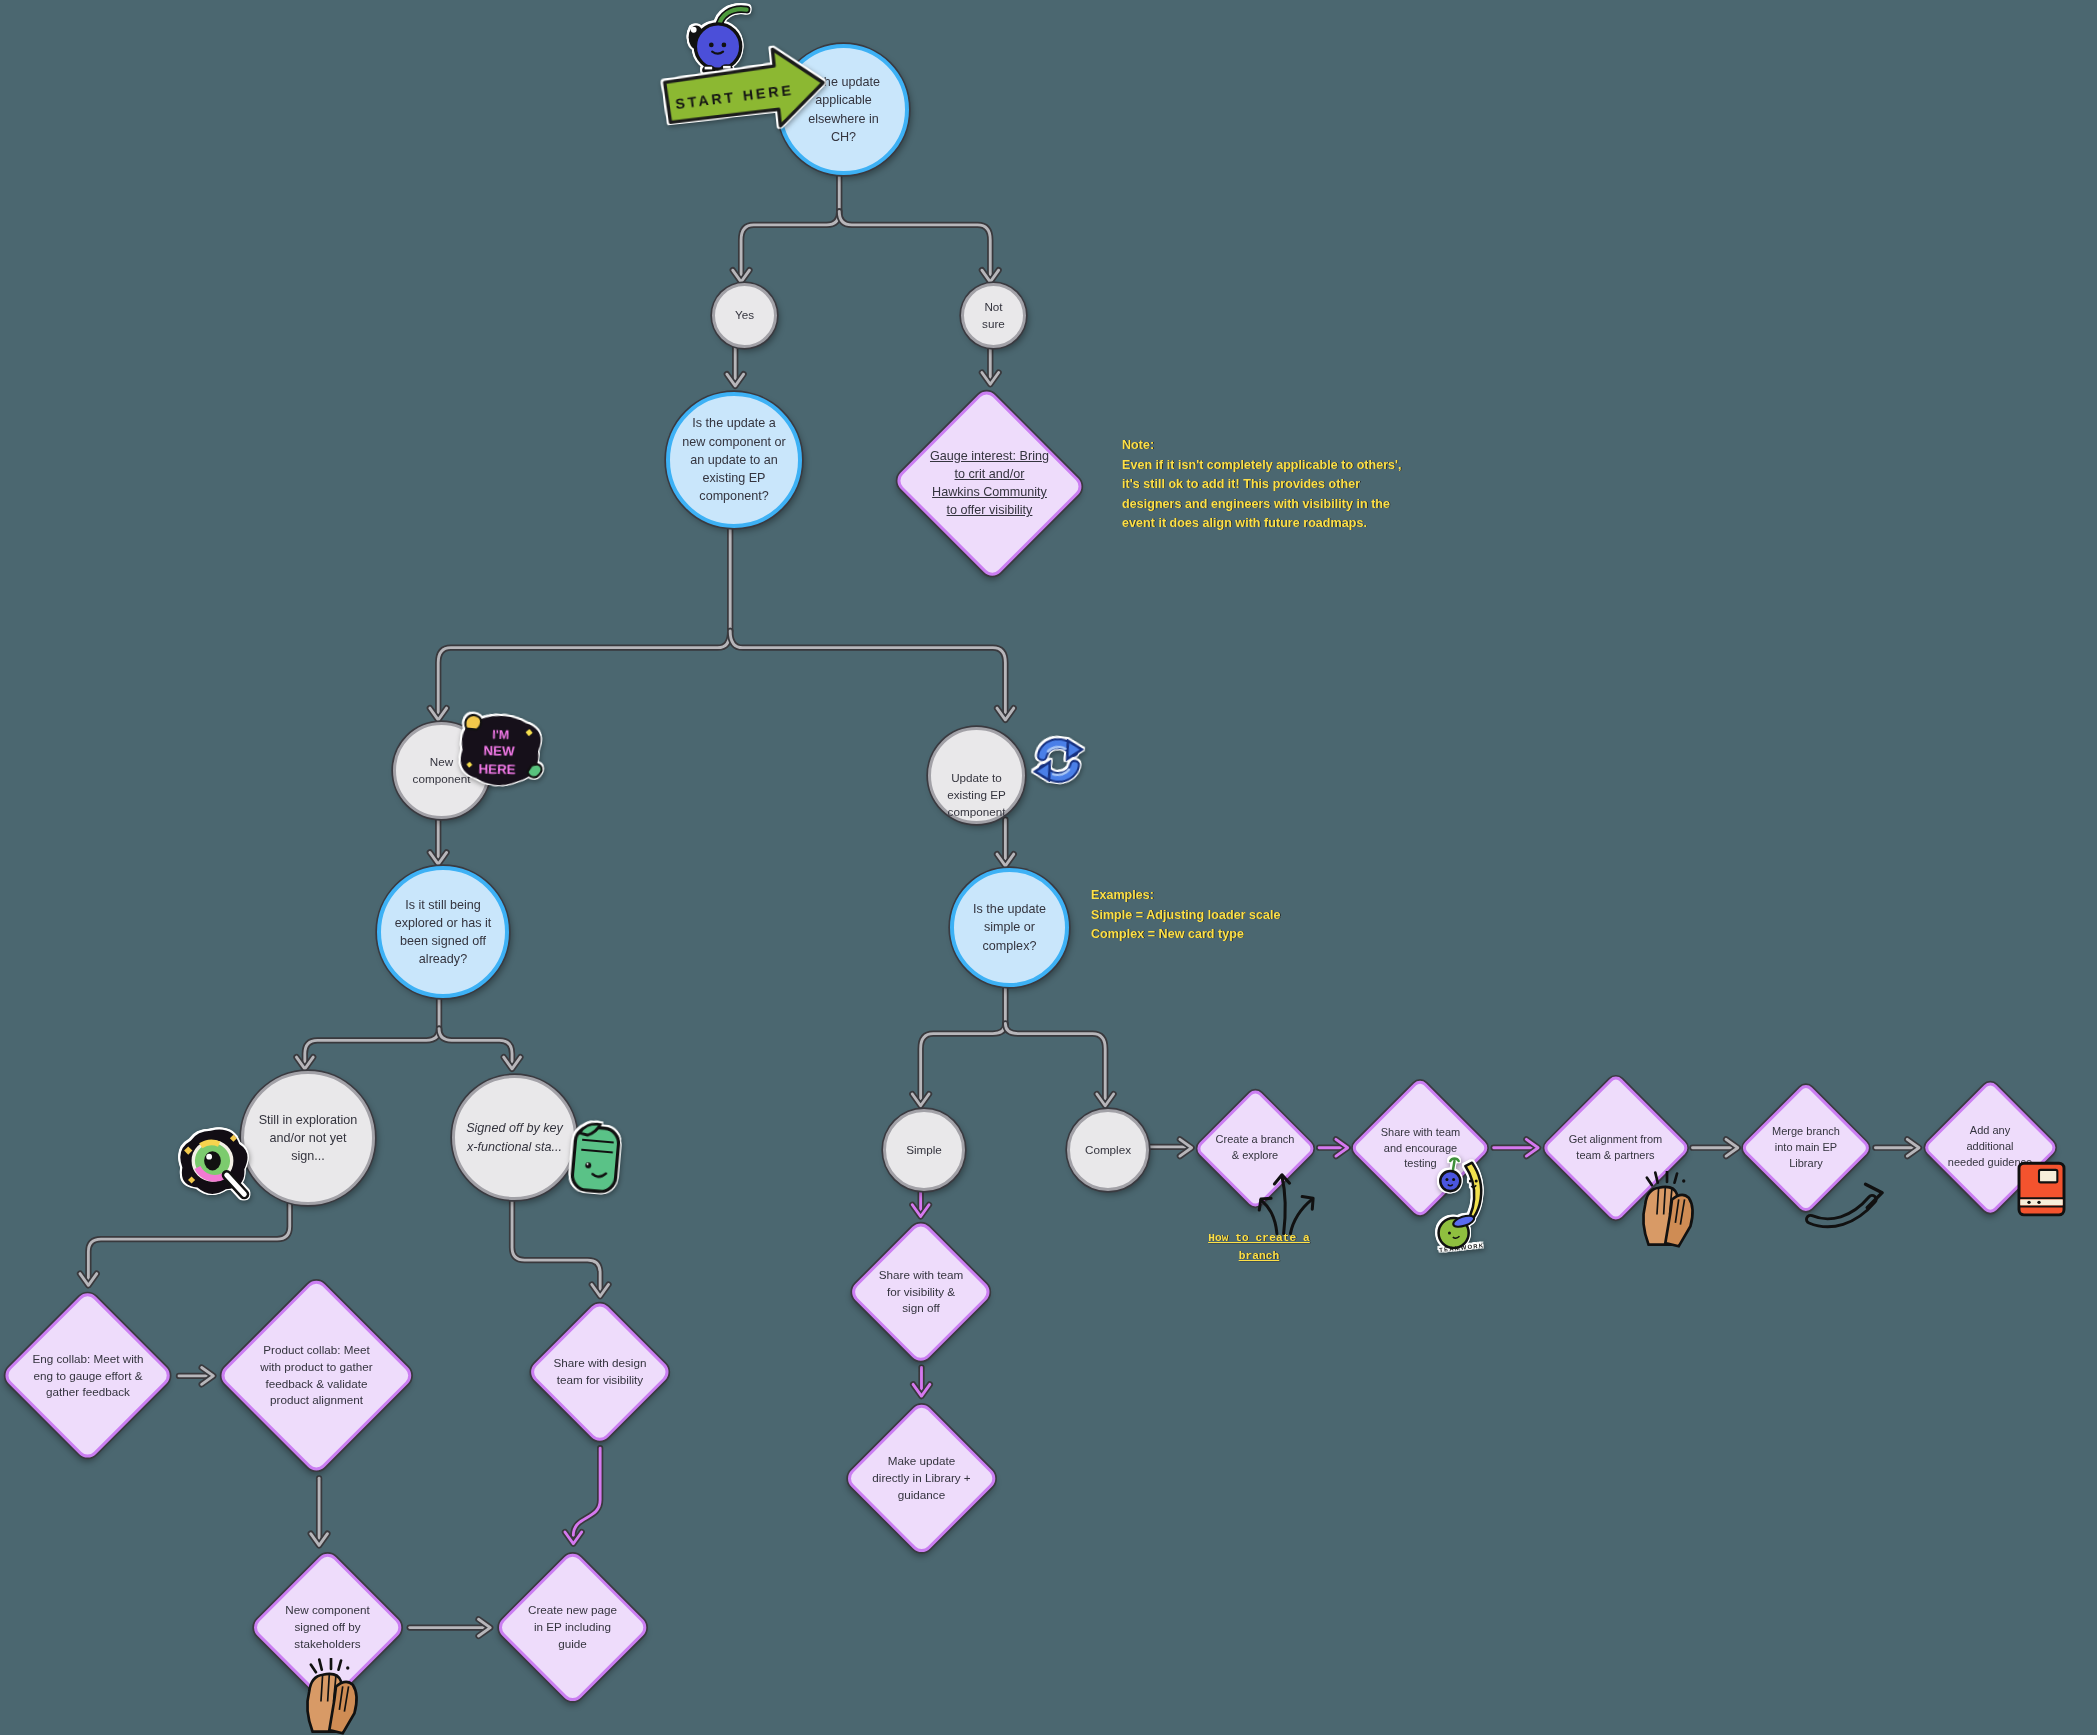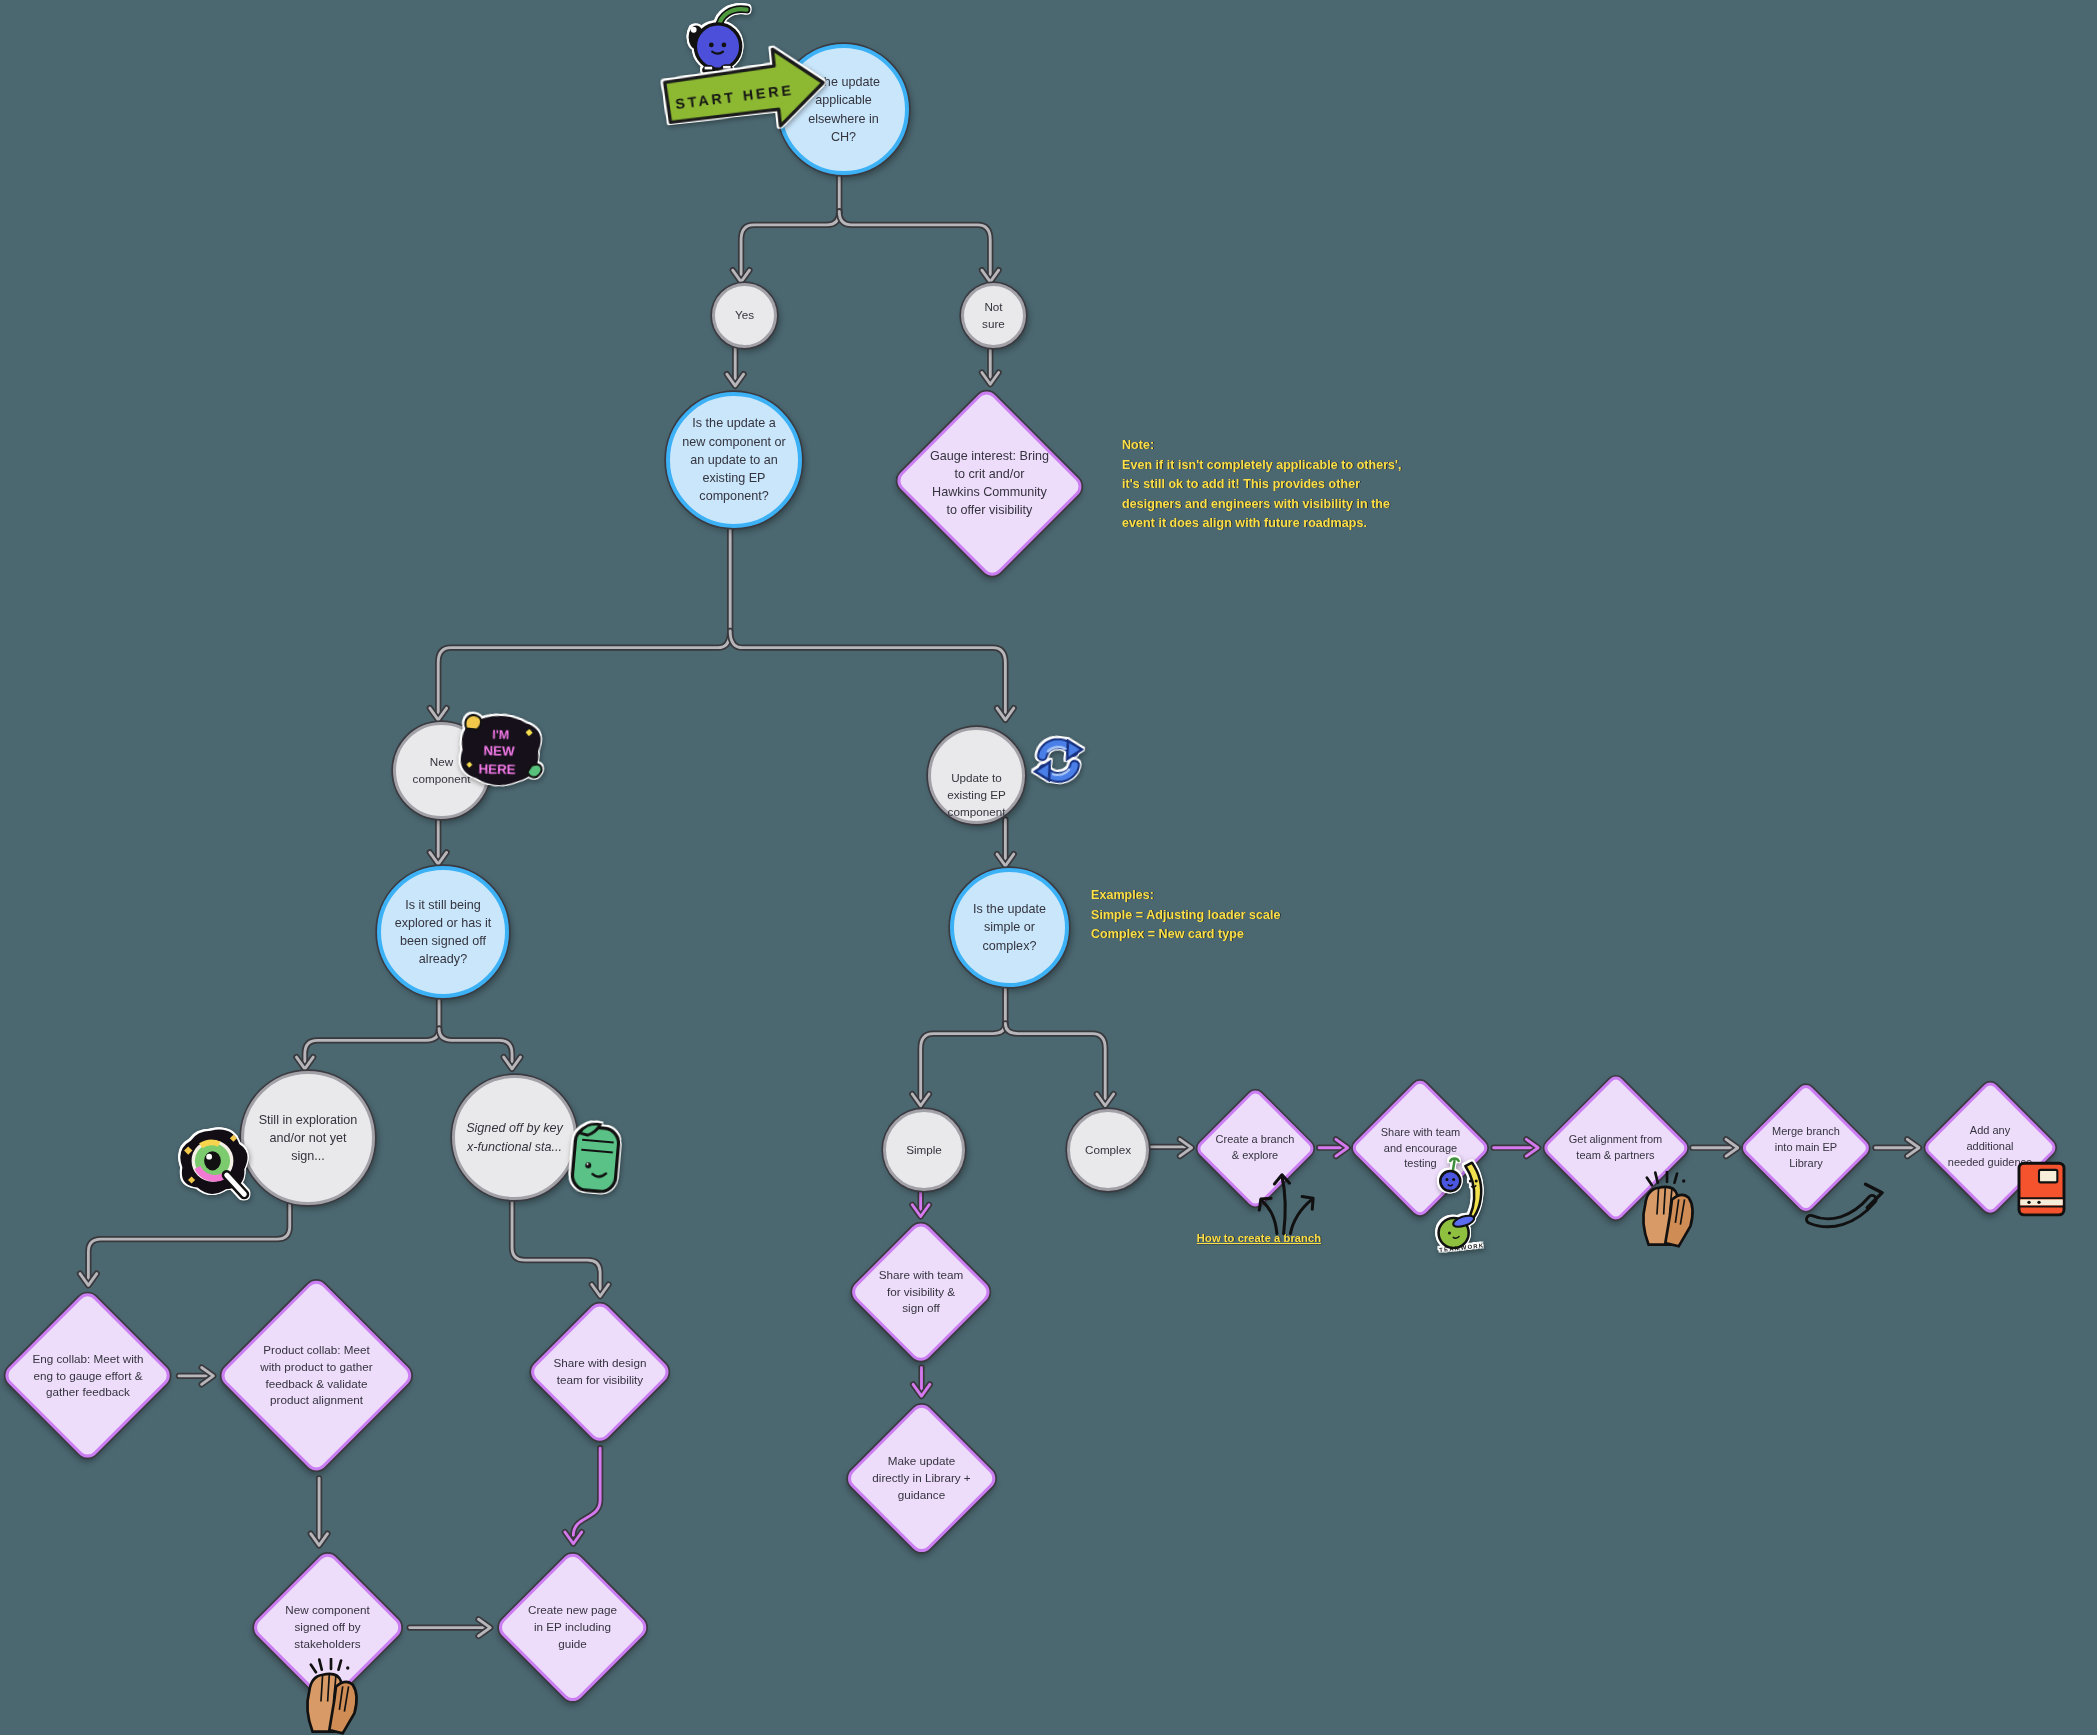--- a/index.html
+++ b/index.html
@@ -229,21 +229,21 @@
   <div class="node circle gray" style="left:452px;top:1075px;width:119px;height:119px;font-style:italic;">
     <span class="label t15" style="width:82%">Signed off by key  x-functional sta...</span>
     </div>
   <div class="node circle gray" style="left:883px;top:1109px;width:76px;height:76px;">
     <span class="label t14">Simple</span>
     </div>
   <div class="node circle gray" style="left:1067px;top:1109px;width:76px;height:76px;">
     <span class="label t14">Complex</span>
     </div>
 
-  <div class="node diamond" style="left:889px;top:388px;width:201px;height:190px;">
+  <div class="node diamond" style="left:889px;top:388px;width:201px;height:190px;text-decoration:underline;">
     <span class="shape"></span>
     <span class="label t15">Gauge interest: Bring to crit and/or Hawkins Community to offer visibility</span>
     </div>
   <div class="node diamond" style="left:0px;top:1288px;width:176px;height:176px;">
     <span class="shape"></span>
     <span class="label t14" style="width:64%">Eng collab: Meet with eng to gauge effort &amp; gather feedback</span>
     </div>
   <div class="node diamond" style="left:216px;top:1275px;width:201px;height:201px;">
     <span class="shape"></span>
     <span class="label t14" style="width:62%">Product collab: Meet with product to gather feedback &amp; validate product alignment</span>
@@ -289,21 +289,21 @@
     <span class="label t13" style="width:62%">Add any additional needed guidence</span>
     </div>
 
   <div class="annot" style="left:1122px;top:436px;width:292px;">
     <span class="ttl">Note:</span>
     <span>Even if it isn't completely applicable to others', it's still ok to add it! This provides other designers and engineers with visibility in the event it does align with future roadmaps.</span></div>
   <div class="annot" style="left:1091px;top:886px;width:235px;">
     <span class="ttl">Examples:</span>
     <span>Simple = Adjusting loader scale</span><br>
     <span>Complex = New card type</span></div>
-  <div class="annot link-text" style="left:1190px;top:1230px;width:138px;">
+  <div class="annot link-text" style="left:1190px;top:1230px;width:138px;font-family:Liberation Mono, monospace;">
     <span>How to create a branch</span></div>
 
   <div class="sticker outlined" style="left:671px;top:1.7px;width:84px;height:74px;">
     <svg width="84" height="74" viewBox="0 0 100 88">
       <path d="M57 30 C58 16 72 6 90 9" fill="none" stroke="#111" stroke-width="9" stroke-linecap="round"></path>
       <path d="M57 30 C58 16 72 6 90 9" fill="none" stroke="#4d9a3c" stroke-width="5" stroke-linecap="round"></path>
       <ellipse cx="30" cy="42" rx="9" ry="14" fill="#111"></ellipse>
         <circle cx="27" cy="33" r="3.5" fill="#fff"></circle>
       <circle cx="56" cy="53" r="27" fill="#4b4fd9" stroke="#111" stroke-width="4"></circle>
       <circle cx="48" cy="51" r="2.8" fill="#111"></circle>

